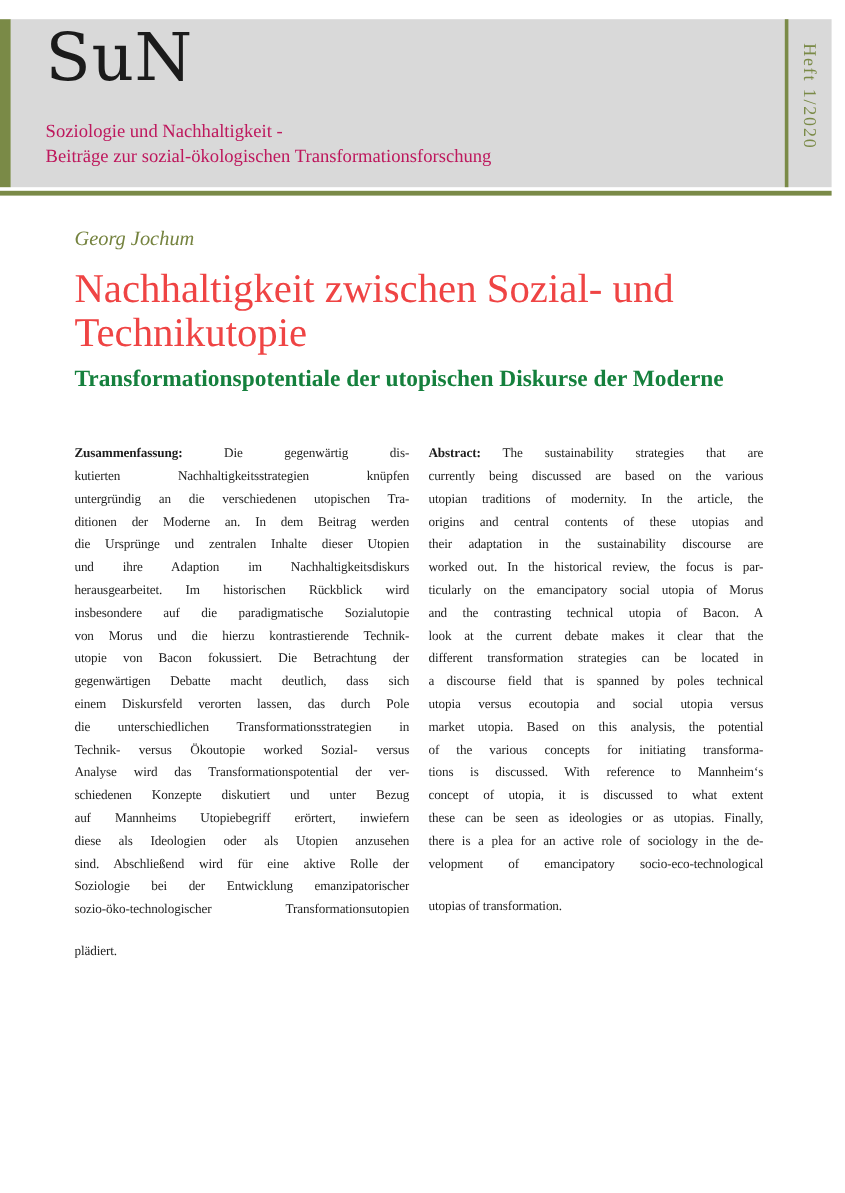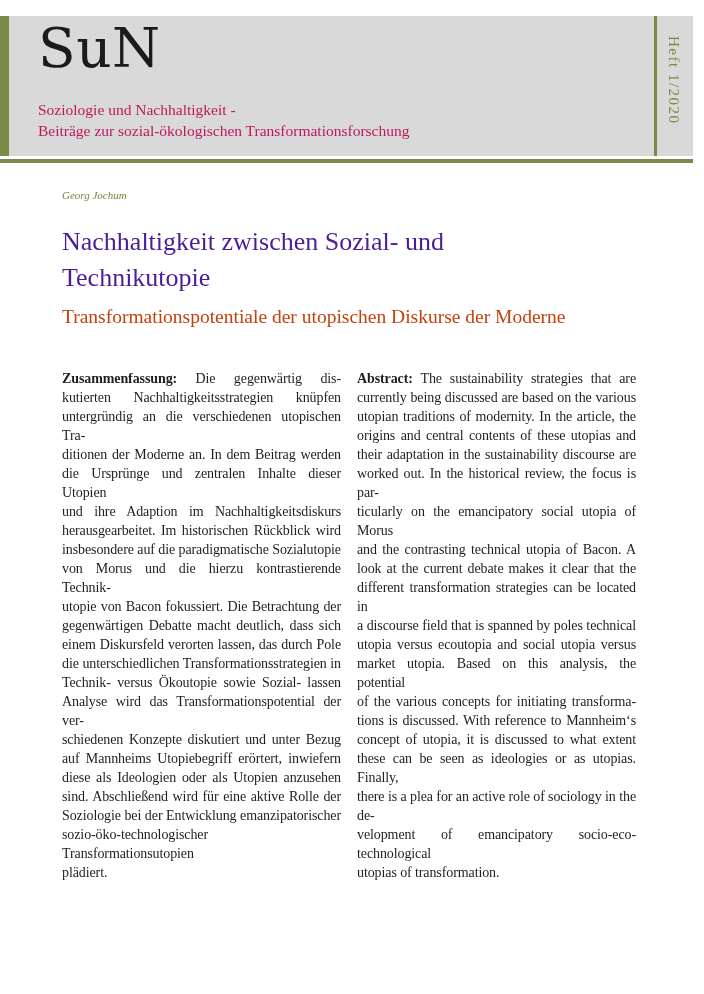--- a/index.html
+++ b/index.html
@@ -50,61 +50,61 @@
   .header-rule {
     position: absolute; left: 0; top: 159px;
     width: 693px; height: 4px;
     background: var(--olive);
   }
 
   
   .author {
     position: absolute; left: 62px; top: 189px;
     font-style: italic;
-    font-size: 11px;
+    font-size: 17px;
     color: var(--olive-text);
   }
   .title {
     position: absolute; left: 62px; top: 224px;
     margin: 0;
     font-weight: normal;
-    font-size: 26px; line-height: 36px;
-    color: #4c1d95;
+    font-size: 34px; line-height: 36px;
+    color: #ef4444;
     white-space: pre-line;
     width: 580px;
   }
   .subtitle {
     position: absolute; left: 62px; top: 304px;
     margin: 0;
-    font-weight: normal;
+    font-weight: bold;
     font-size: 19.5px; line-height: 26px;
-    color: #c2410c;
+    color: #15803d;
     width: 600px;
   }
 
   
   .columns {
     position: absolute; left: 62px; top: 369px;
     width: 574px;
     display: flex;
     gap: 16px;
   }
   .col {
     width: 279px;
-    font-size: 14px;
+    font-size: 11px;
     line-height: 19px;
     letter-spacing: -0.1px;
     color: #1e1e1e;
   }
   .jline {
     text-align: justify;
     text-align-last: justify;
     overflow: hidden;
   }
-  .jline.last { text-align-last: left; }
+  .jline.last { text-align-last: left; margin-top: 16px; }
   .abs-label { font-weight: bold; }
 
   :root {
     --olive: #7a8a47;
     --olive-text: #75833f;
   }
 </style>
 </head>
 <body>
 
@@ -138,21 +138,21 @@
           <div class="jline">ditionen der Moderne an. In dem Beitrag werden</div>
           <div class="jline">die Ursprünge und zentralen Inhalte dieser Utopien</div>
           <div class="jline">und ihre Adaption im Nachhaltigkeitsdiskurs</div>
           <div class="jline">herausgearbeitet. Im historischen Rückblick wird</div>
           <div class="jline">insbesondere auf die paradigmatische Sozialutopie</div>
           <div class="jline">von Morus und die hierzu kontrastierende Technik-</div>
           <div class="jline">utopie von Bacon fokussiert. Die Betrachtung der</div>
           <div class="jline">gegenwärtigen Debatte macht deutlich, dass sich</div>
           <div class="jline">einem Diskursfeld verorten lassen, das durch Pole</div>
           <div class="jline">die unterschiedlichen Transformationsstrategien in</div>
-          <div class="jline">Technik- versus Ökoutopie sowie Sozial- lassen</div>
+          <div class="jline">Technik- versus Ökoutopie worked Sozial- versus</div>
           <div class="jline">Analyse wird das Transformationspotential der ver-</div>
           <div class="jline">schiedenen Konzepte diskutiert und unter Bezug</div>
           <div class="jline">auf Mannheims Utopiebegriff erörtert, inwiefern</div>
           <div class="jline">diese als Ideologien oder als Utopien anzusehen</div>
           <div class="jline">sind. Abschließend wird für eine aktive Rolle der</div>
           <div class="jline">Soziologie bei der Entwicklung emanzipatorischer</div>
           <div class="jline">sozio-öko-technologischer Transformationsutopien</div>
           <div class="jline last">plädiert.</div>
         </div>
       <div class="col">

